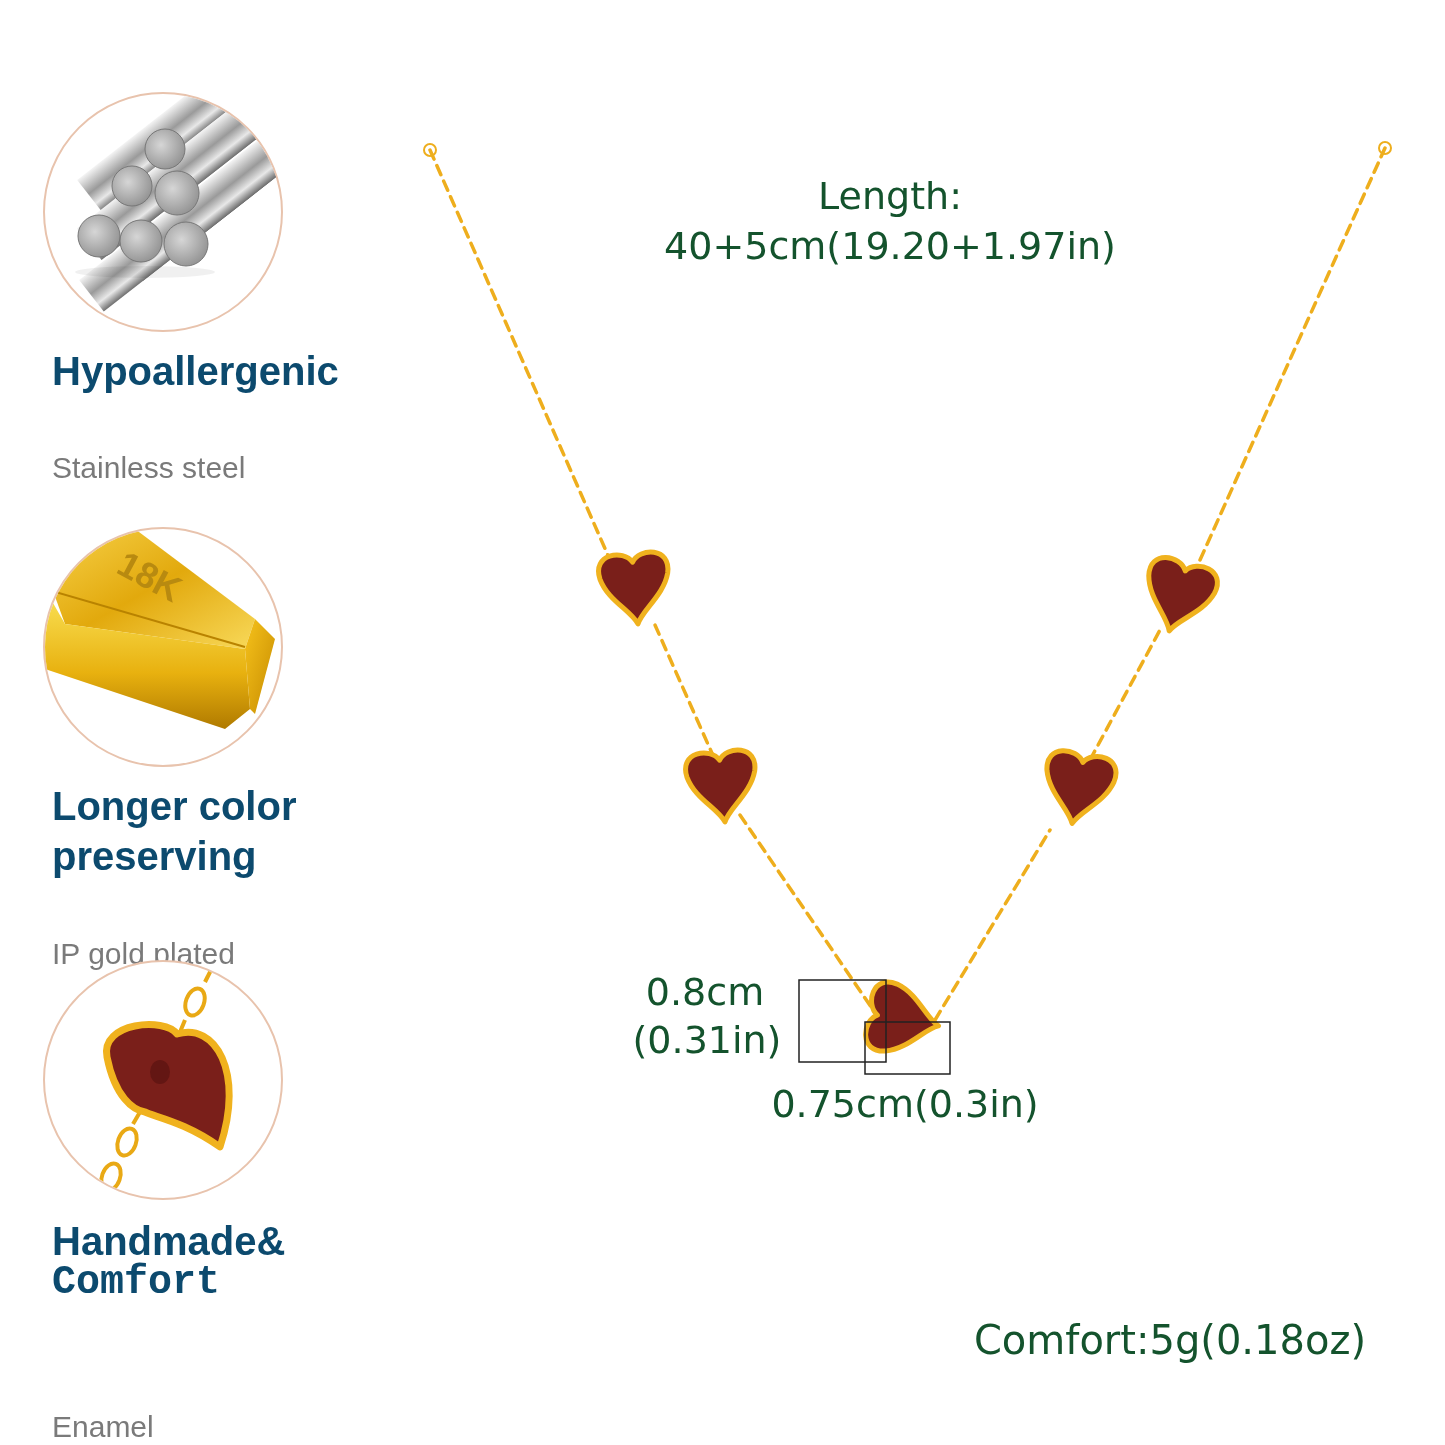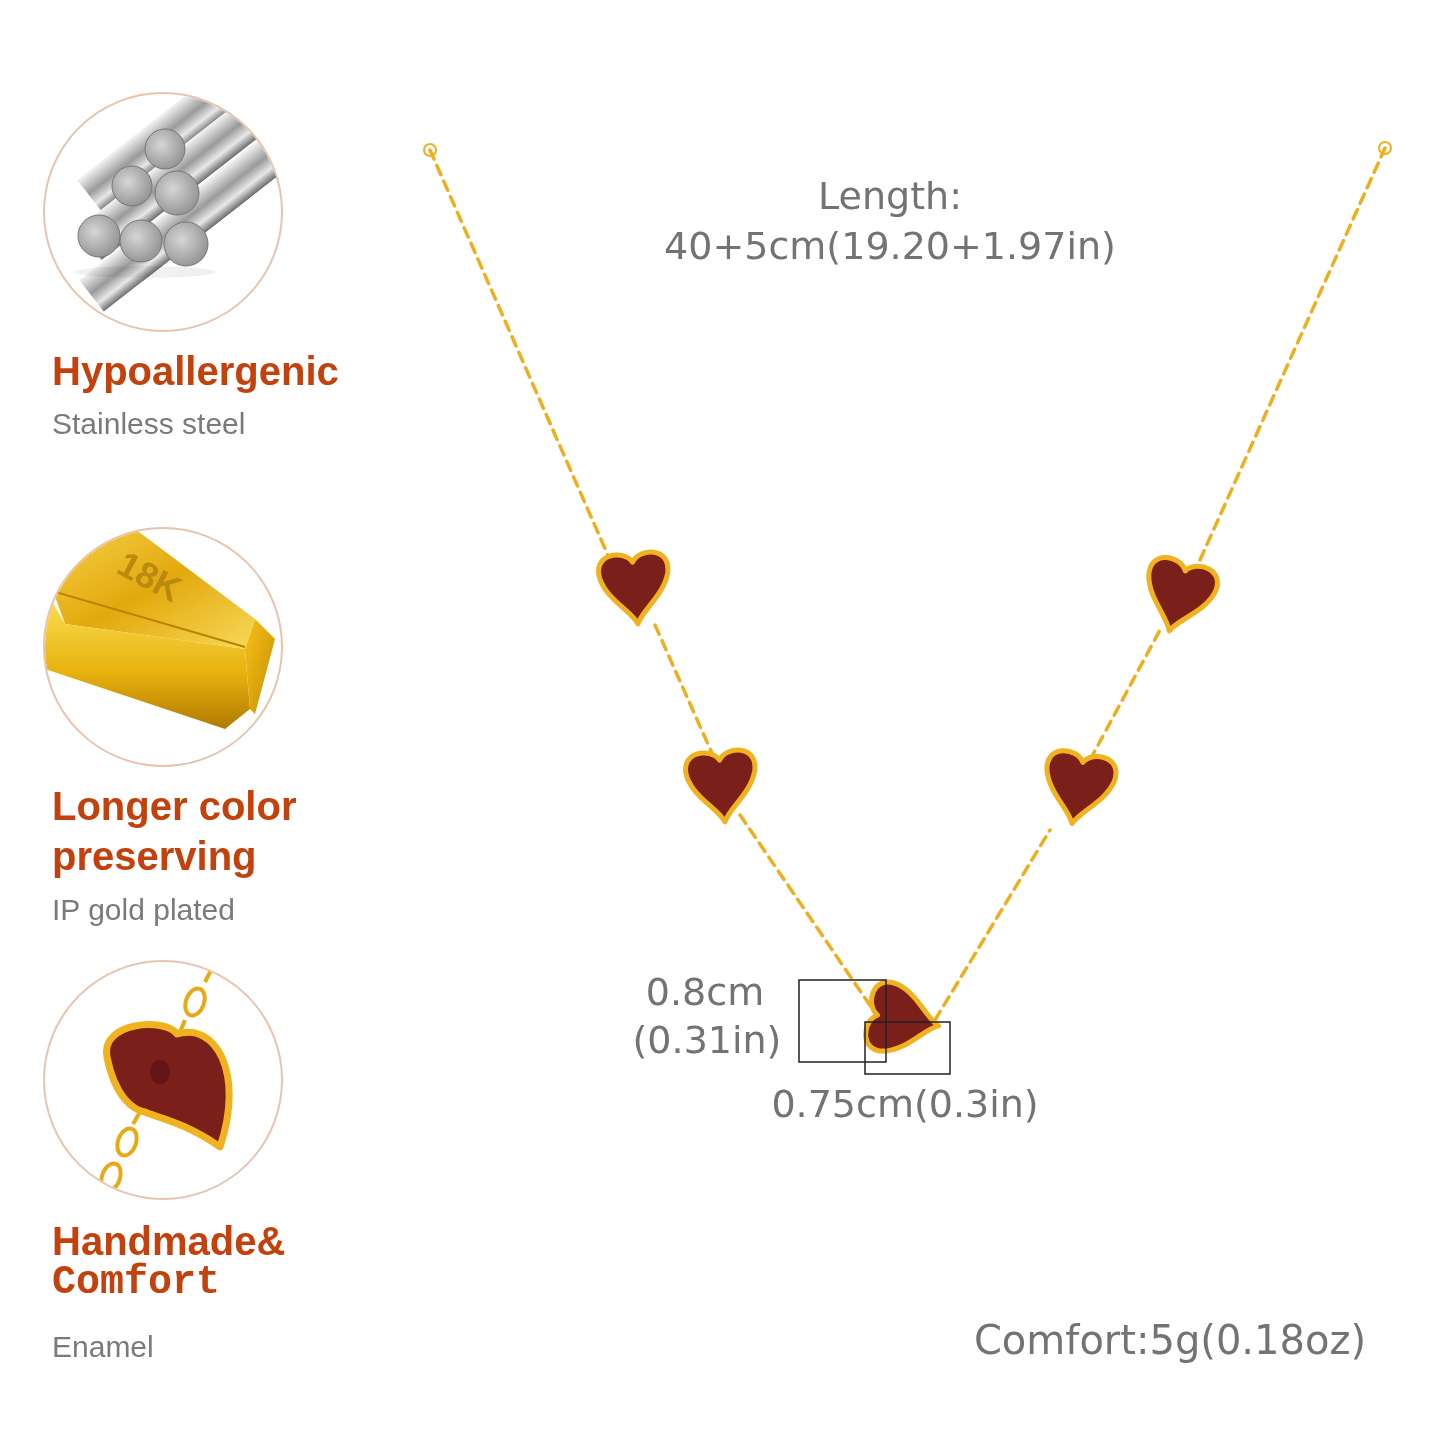--- a/index.html
+++ b/index.html
@@ -2,25 +2,25 @@
 <html><head>
 <meta charset="utf-8">
 <style>
   html, body { margin:0; padding:0; background:#ffffff; }
   body { width:1445px; height:1445px; position:relative; overflow:hidden;
          font-family:"DejaVu Sans", sans-serif; color:#000; }
   .abs { position:absolute; }
   .feature-circle { position:absolute; width:236px; height:236px; border-radius:50%;
          border:2px solid #e8c3ad; background:#fff; overflow:hidden; }
   .feature-title { position:absolute; left:52px; font-family:"Liberation Sans", sans-serif;
-         font-weight:bold; font-size:40px; line-height:46px; color:#c2410c; }
+         font-weight:bold; font-size:40px; line-height:46px; color:#0c4a6e; }
   .feature-sub { position:absolute; left:52px; font-family:"Liberation Sans", sans-serif;
-         font-size:30px; line-height:34px; color:#7a7a7a; }
+         font-size:30px; line-height:34px; color:#7a7a7a;margin-top:44px; }
   .spec { position:absolute; font-family:"DejaVu Sans", sans-serif; font-size:38px;
-         line-height:48px; color:#737373; text-align:center; white-space:nowrap; }
+         line-height:48px; color:#14532d; text-align:center; white-space:nowrap; }
   svg { display:block; }
 </style>
 </head>
 <body>
 
 <div class="feature-circle" style="left:43px; top:92px;">
   <svg width="236" height="236" viewBox="0 0 236 236">
     <defs>
       <linearGradient id="rod" x1="0" y1="0" x2="0" y2="1">
         <stop offset="0" stop-color="#f4f4f4"></stop>
@@ -95,21 +95,21 @@
       <line x1="95" y1="150" x2="88" y2="162"></line>
       <ellipse cx="82" cy="180" rx="9" ry="14" transform="rotate(20 82 180)"></ellipse>
       <ellipse cx="66" cy="215" rx="9" ry="14" transform="rotate(20 66 215)"></ellipse>
     </g>
     <path d="M62 95 C 55 60, 120 55, 132 72 C 170 60, 200 110, 175 185 C 140 160, 110 155, 100 150 C 88 148, 70 135, 62 95 Z" fill="#7a1f1a" stroke="#f0b21e" stroke-width="7" stroke-linejoin="round"></path>
     <ellipse cx="115" cy="110" rx="10" ry="12" fill="#5e1411" opacity="0.8"></ellipse>
   </svg>
 </div>
 <div class="feature-title" style="top:1218px;">Handmade&amp;</div>
 <div class="feature-title" style="top:1260px;font-family:Liberation Mono, monospace;">Comfort</div>
-<div class="feature-sub" style="top:1330px;">Enamel</div>
+<div class="feature-sub" style="top:1366px;">Enamel</div>
 
 <svg class="abs" style="left:0; top:0;" width="1445" height="1445" viewBox="0 0 1445 1445">
   <defs>
     <pattern id="chainL" patternUnits="userSpaceOnUse" width="24" height="24" patternTransform="rotate(60)">
       <ellipse cx="12" cy="12" rx="8" ry="5.5" fill="none" stroke="#eeae1d" stroke-width="3"></ellipse>
     </pattern>
     <g id="heartR">
       <path d="M-34 -14 C -40 -40, -8 -42, 0 -28 C 8 -42, 40 -40, 34 -14 C 28 8, 6 20, 0 34 C -6 20, -28 8, -34 -14 Z" fill="#7a1f1a" stroke="#f0b21e" stroke-width="5" stroke-linejoin="round"></path>
     </g>
   </defs>

